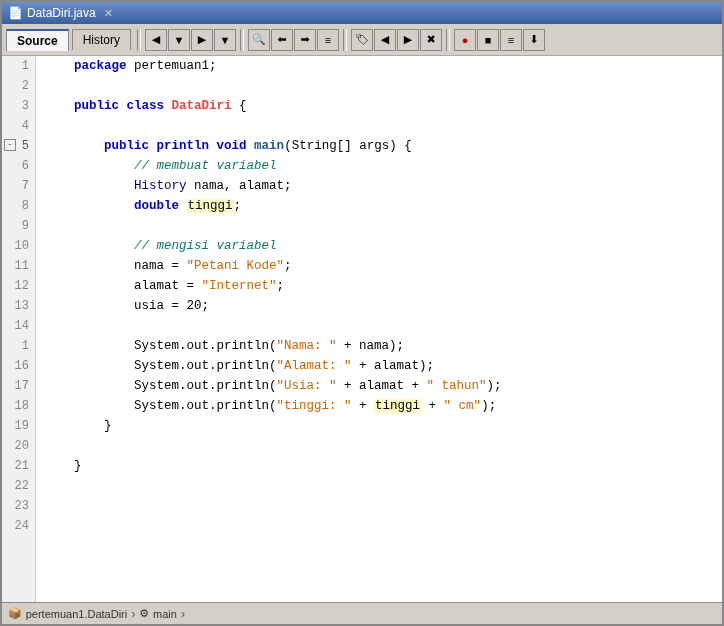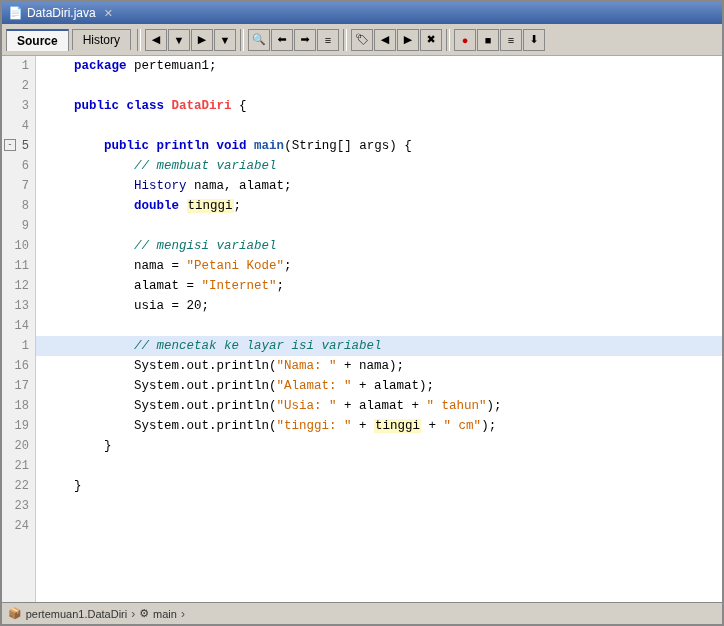--- a/index.html
+++ b/index.html
@@ -248,21 +248,20 @@
         <div class="code-line">        <span class="kw">public</span> <span class="kw">println</span> <span class="kw">void</span> <span class="kw2">main</span><span class="plain">(String[] args) {</span></div>
         <div class="code-line">            <span class="comment">// membuat variabel</span></div>
         <div class="code-line">            <span class="type">History</span> <span class="plain">nama, alamat;</span></div>
         <div class="code-line">            <span class="kw">double</span> <span class="plain"><span class="highlight-var">tinggi</span>;</span></div>
         <div class="code-line"></div>
         <div class="code-line">            <span class="comment">// mengisi variabel</span></div>
         <div class="code-line">            <span class="plain">nama = </span><span class="string">"Petani Kode"</span><span class="plain">;</span></div>
         <div class="code-line">            <span class="plain">alamat = </span><span class="string">"Internet"</span><span class="plain">;</span></div>
         <div class="code-line">            <span class="plain">usia = 20;</span></div>
         <div class="code-line"></div>
-        <div class="code-line highlighted">            <span class="comment">// mencetak ke layar isi variabel</span></div>
         <div class="code-line">            <span class="plain">System.out.println(</span><span class="string">"Nama: "</span><span class="plain"> + nama);</span></div>
         <div class="code-line">            <span class="plain">System.out.println(</span><span class="string">"Alamat: "</span><span class="plain"> + alamat);</span></div>
         <div class="code-line">            <span class="plain">System.out.println(</span><span class="string">"Usia: "</span><span class="plain"> + alamat + </span><span class="string">" tahun"</span><span class="plain">);</span></div>
         <div class="code-line">            <span class="plain">System.out.println(</span><span class="string">"tinggi: "</span><span class="plain"> + <span class="highlight-var">tinggi</span> + </span><span class="string">" cm"</span><span class="plain">);</span></div>
         <div class="code-line">        <span class="plain">}</span></div>
         <div class="code-line"></div>
         <div class="code-line">    <span class="plain">}</span></div>
 
       </div>
     </div>

